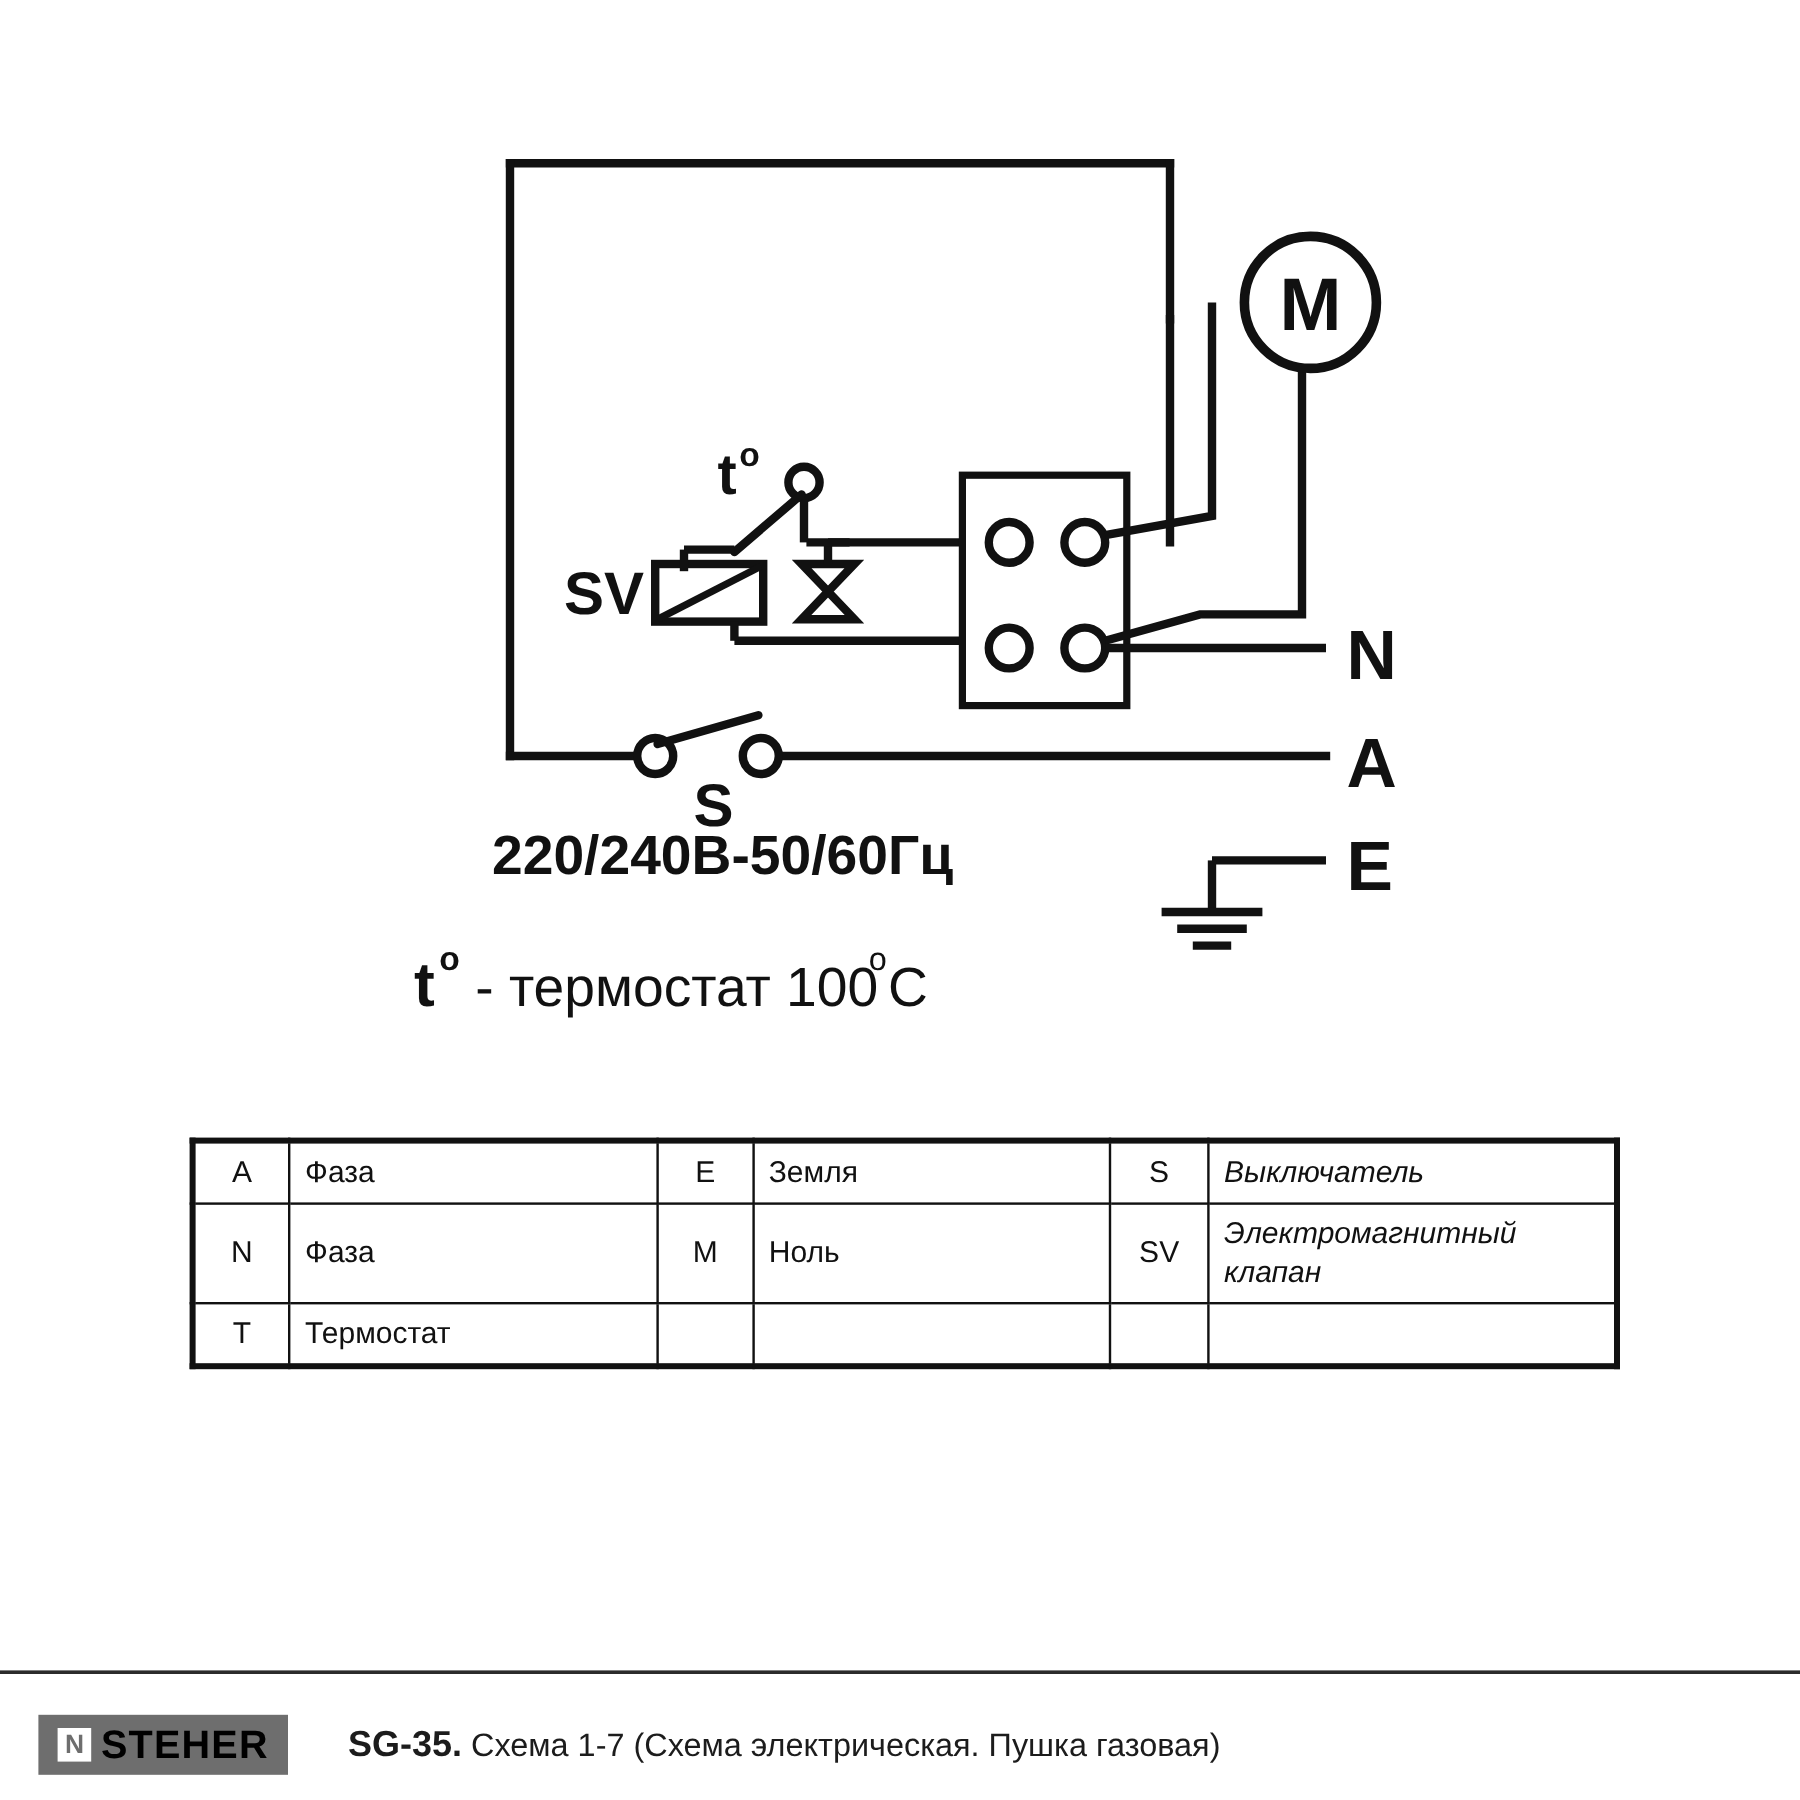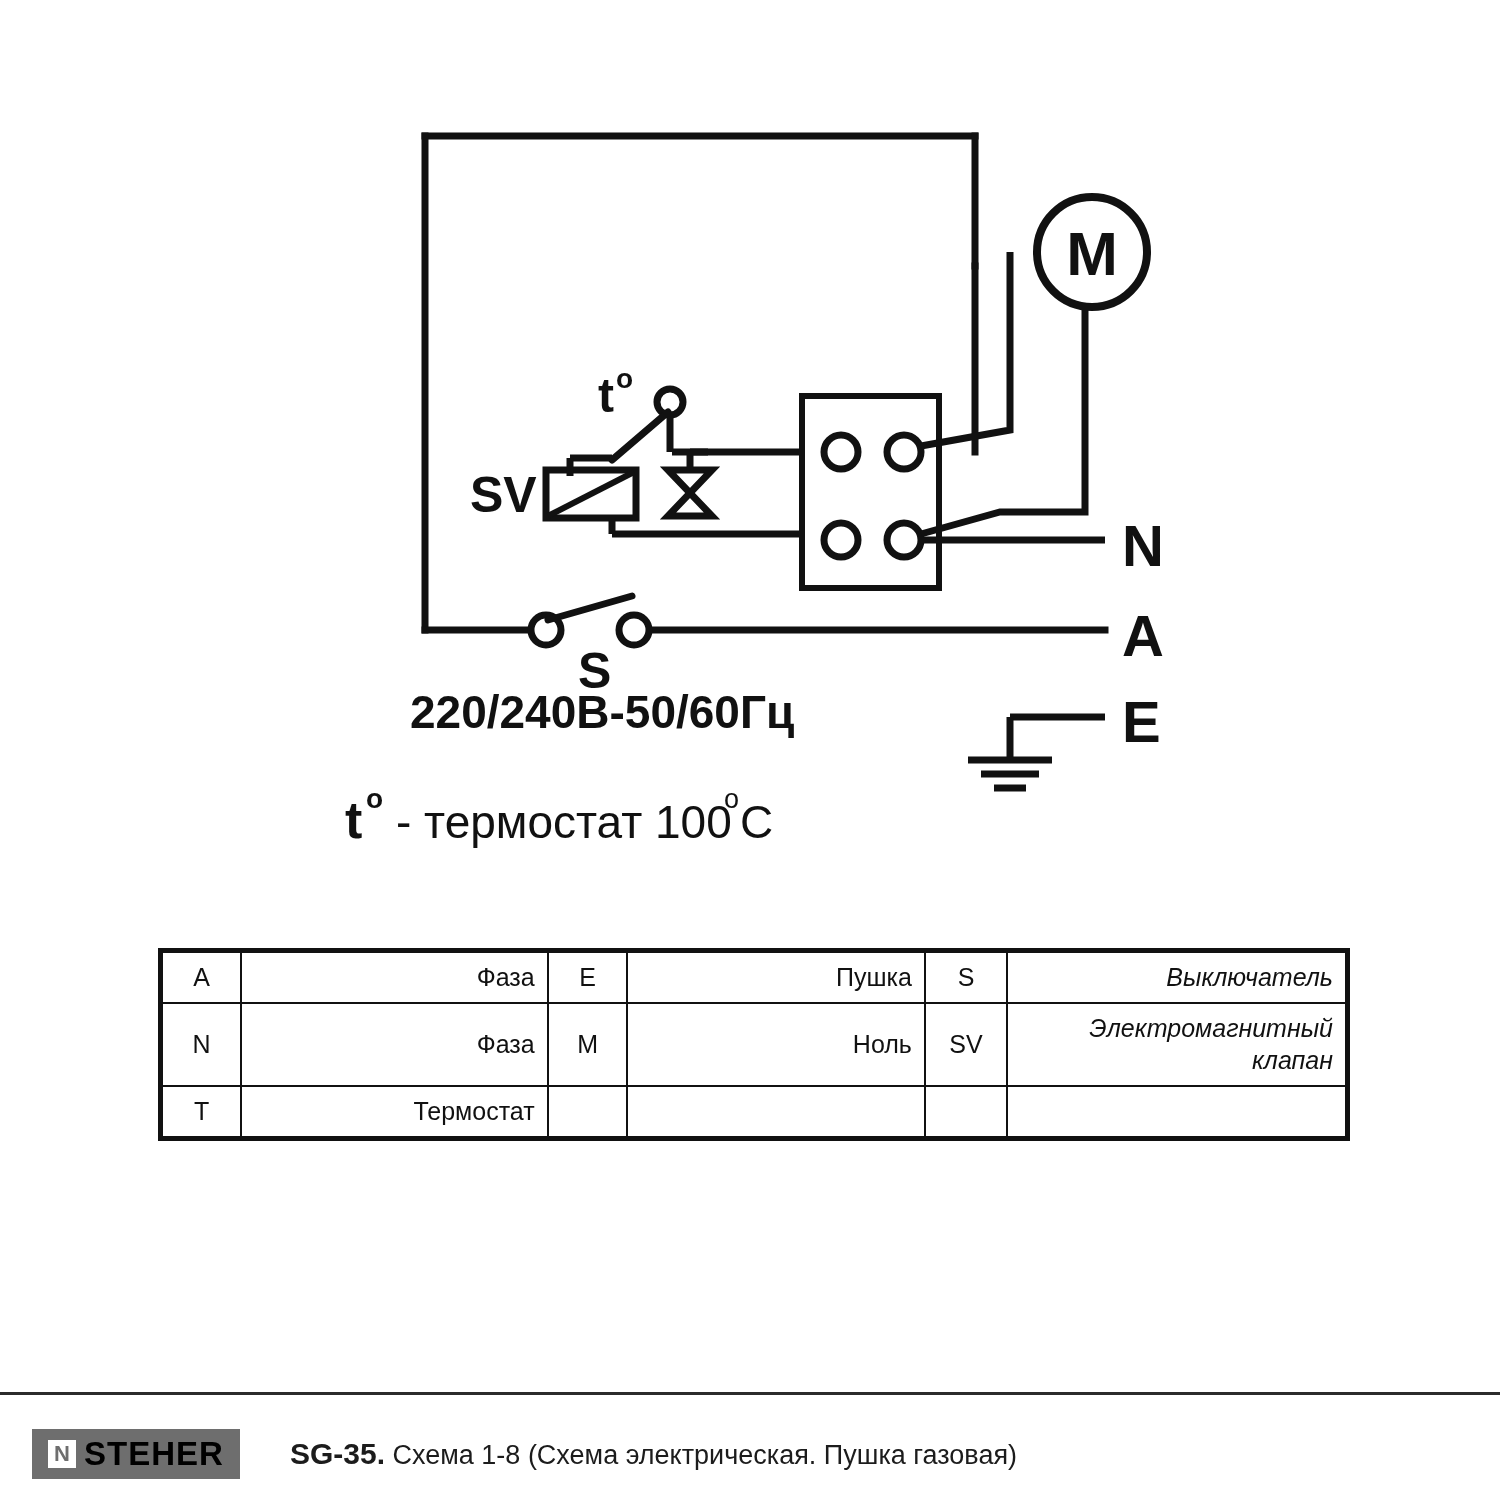--- a/index.html
+++ b/index.html
@@ -32,21 +32,20 @@
     border-collapse: collapse;
     border: 5px solid #111111;
     font-size: 25px;
     background: #ffffff;
   }
   .legend-table td {
     border: 2px solid #111111;
     padding: 9px 12px;
     vertical-align: middle;
     line-height: 1.25;
-    text-align: right;
   }
   .legend-table td.sym {
     text-align: center;
     width: 62px;
     font-size: 25px;
   }
   .legend-table td.desc {
     width: 320px;
   }
   .legend-table td.desc-wide {
@@ -201,21 +200,21 @@
   <text x="724" y="808" font-family="Liberation Sans, sans-serif" font-size="27" fill="#111111">o</text>
   <text x="740" y="838" font-family="Liberation Sans, sans-serif" font-size="46" fill="#111111">C</text>
 </svg>
 
 <table class="legend-table">
   <tbody>
     <tr>
       <td class="sym">A</td>
       <td class="desc">Фаза</td>
       <td class="sym">E</td>
-      <td class="desc">Пушка</td>
+      <td class="desc">Земля</td>
       <td class="sym">S</td>
       <td class="desc-wide">Выключатель</td>
     </tr>
     <tr>
       <td class="sym">N</td>
       <td class="desc">Фаза</td>
       <td class="sym">M</td>
       <td class="desc">Ноль</td>
       <td class="sym">SV</td>
       <td class="desc-wide">Электромагнитный клапан</td>
@@ -232,15 +231,15 @@
 </table>
 
 <div class="footer-rule"></div>
 <div class="footer-bar">
   <div class="brand-logo">
     <span class="brand-mark">N</span>
     <span class="brand-name">STEHER</span>
   </div>
   <div class="caption">
     <span class="model">SG-35.</span>
-    <span>Схема 1-8 (Схема электрическая. Пушка газовая)</span>
+    <span>Схема 1-7 (Схема электрическая. Пушка газовая)</span>
   </div>
 </div>
 
 </body></html>

